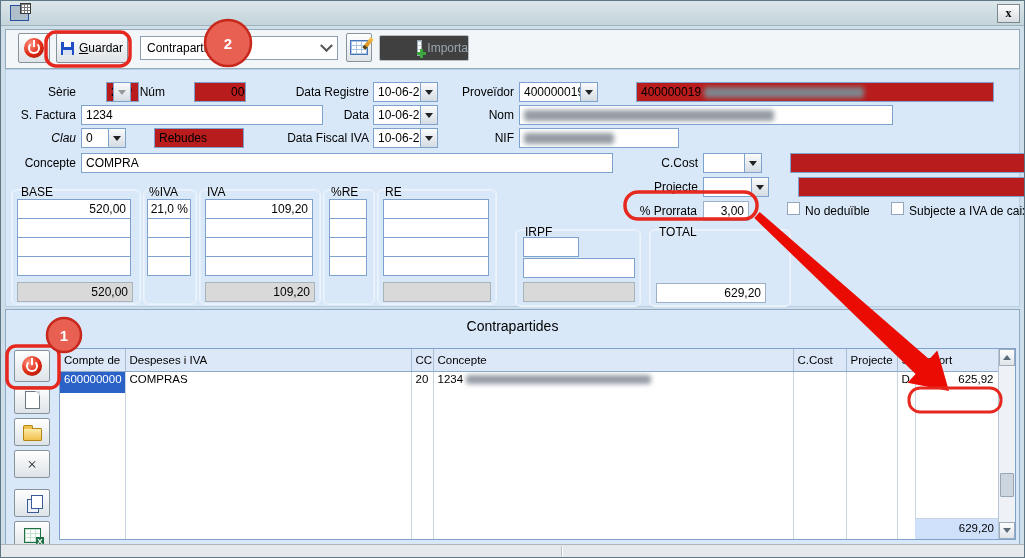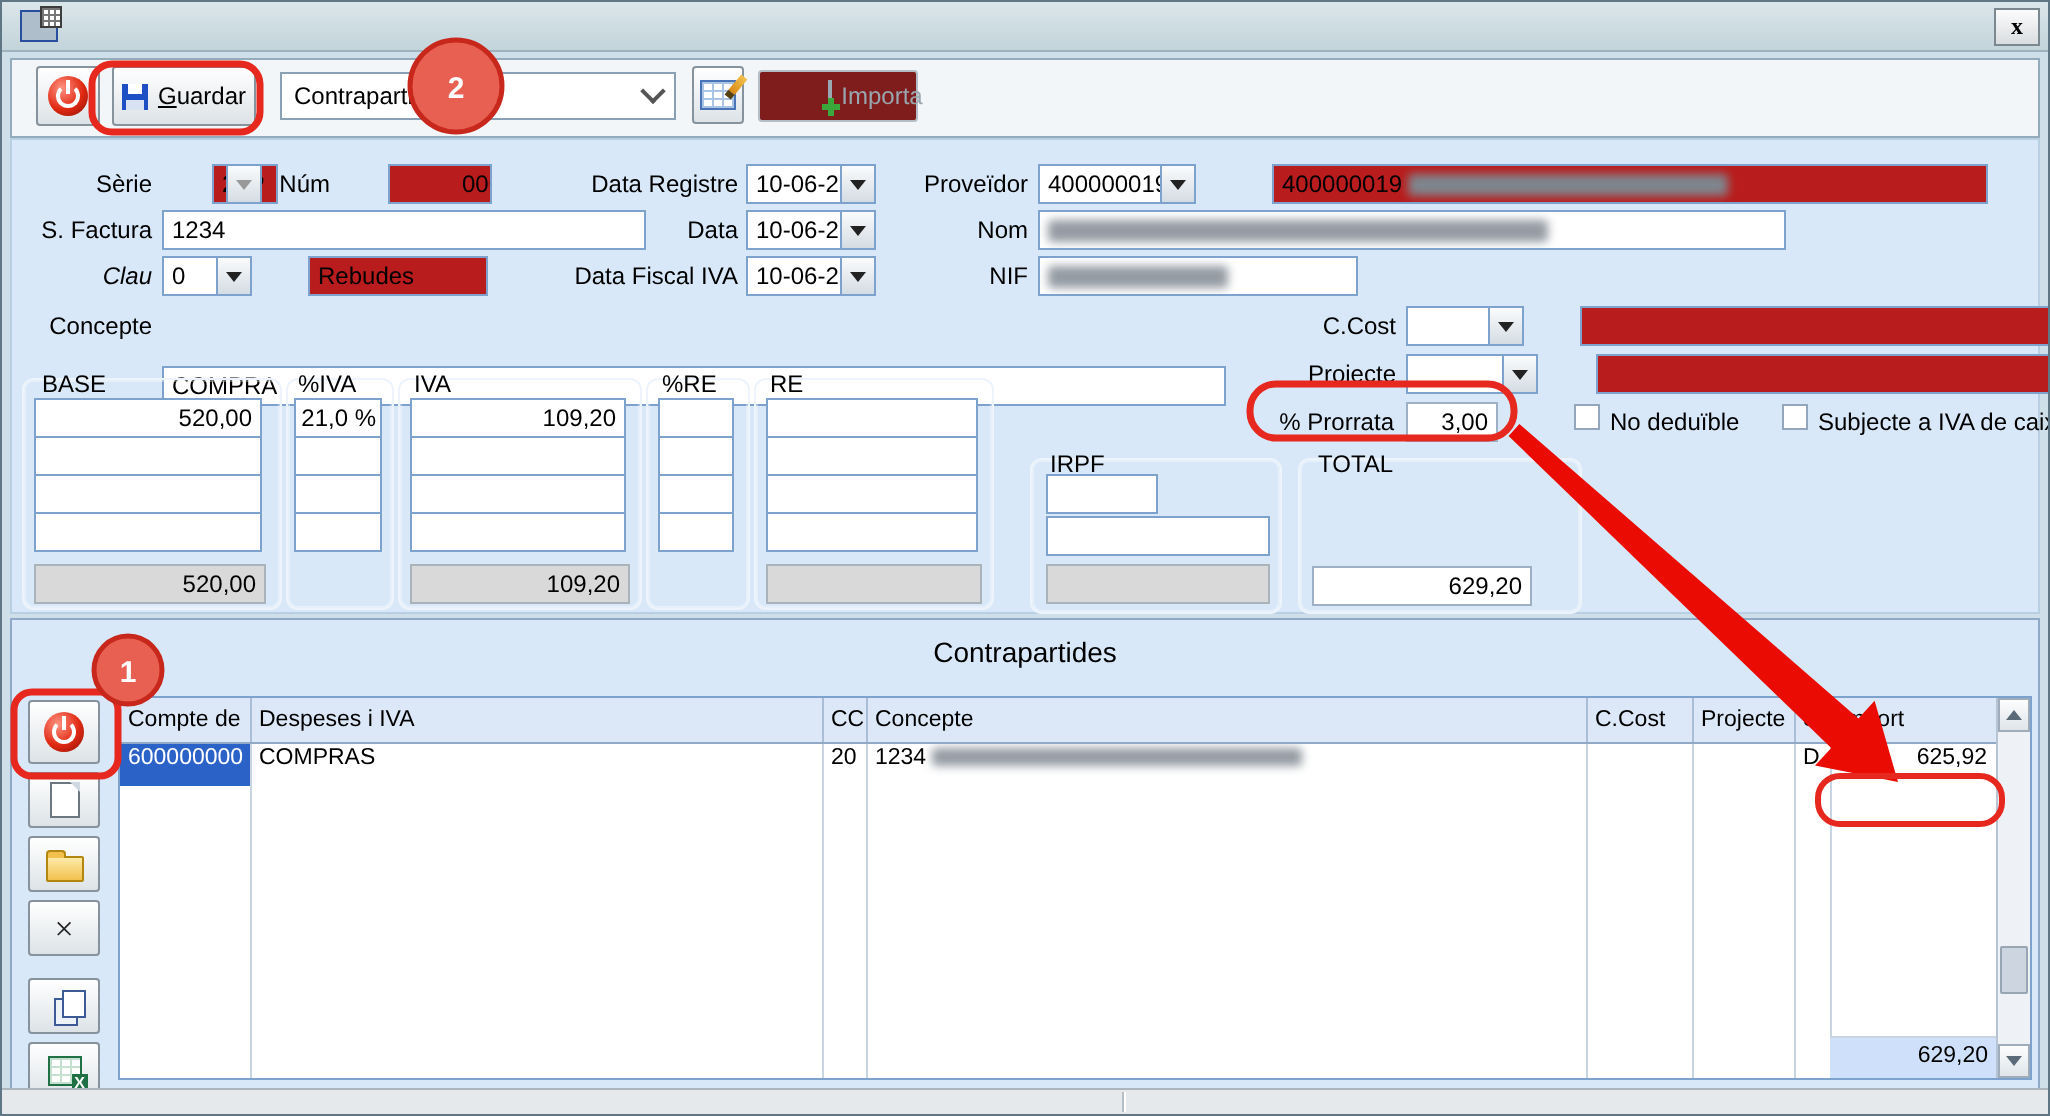--- a/index.html
+++ b/index.html
@@ -94,21 +94,21 @@
       <span class="floppy"></span>
       <span><u>G</u><span>uardar</span></span>
     </div>
     <div class="combo" style="left:134px;top:6px;width:198px;height:24px;">
       <span>Contrapartides</span>
       <span class="chev"></span>
     </div>
     <div class="btn3d" style="position:absolute;left:340px;top:3px;width:26px;height:29px;">
         <span class="tblico"></span>
       </div>
-    <div class="btn3d disabled" style="position:absolute;left:373px;top:5px;width:80px;height:26px;background:#7f1d1d;border-color:#b4bec6;padding-left:37px;">
+    <div class="btn3d disabled" style="position:absolute;left:373px;top:5px;width:90px;height:26px;background:#404040;border-color:#b4bec6;padding-left:37px;">
       <span class="impico"></span>
       <span>Importa</span>
     </div>
   </div>
 
   <div class="formpanel"></div>
 
   <div class="lbl" style="left:0;width:75px;top:81px;">Sèrie</div>
   <div class="fld gray" style="left:80px;top:81px;width:33px;">20P</div>
   <div class="ddbtn" style="left:112px;top:81px;">
@@ -146,21 +146,21 @@
   <div class="fld gray" style="left:128px;top:127px;width:90px;">Rebudes</div>
   <div class="lbl" style="left:270px;width:98px;top:127px;">Data Fiscal IVA</div>
   <div class="fld" style="left:372px;top:127px;width:48px;">10-06-21</div>
   <div class="ddbtn" style="left:419px;top:127px;">
       <span class="tri"></span>
     </div>
   <div class="lbl" style="left:430px;width:83px;top:127px;">NIF</div>
   <div class="fld" style="left:518px;top:127px;width:160px;"><span class="rd" style="width:90px;"></span></div>
 
   <div class="lbl" style="left:8px;width:67px;top:152px;">Concepte</div>
-  <div class="fld" style="left:80px;top:152px;width:532px;margin-top:30px;">COMPRA</div>
+  <div class="fld" style="left:80px;top:152px;width:532px;">COMPRA</div>
   <div class="lbl" style="left:610px;width:87px;top:152px;">C.Cost</div>
   <div class="fld" style="left:702px;top:152px;width:42px;"></div>
   <div class="ddbtn" style="left:743px;top:152px;">
       <span class="tri"></span>
     </div>
   <div class="fld gray" style="left:764px;top:152px;width:252px;"></div>
   <div class="lbl" style="left:610px;width:87px;top:176px;">Projecte</div>
   <div class="fld" style="left:702px;top:176px;width:49px;"></div>
   <div class="ddbtn" style="left:750px;top:176px;">
       <span class="tri"></span>

